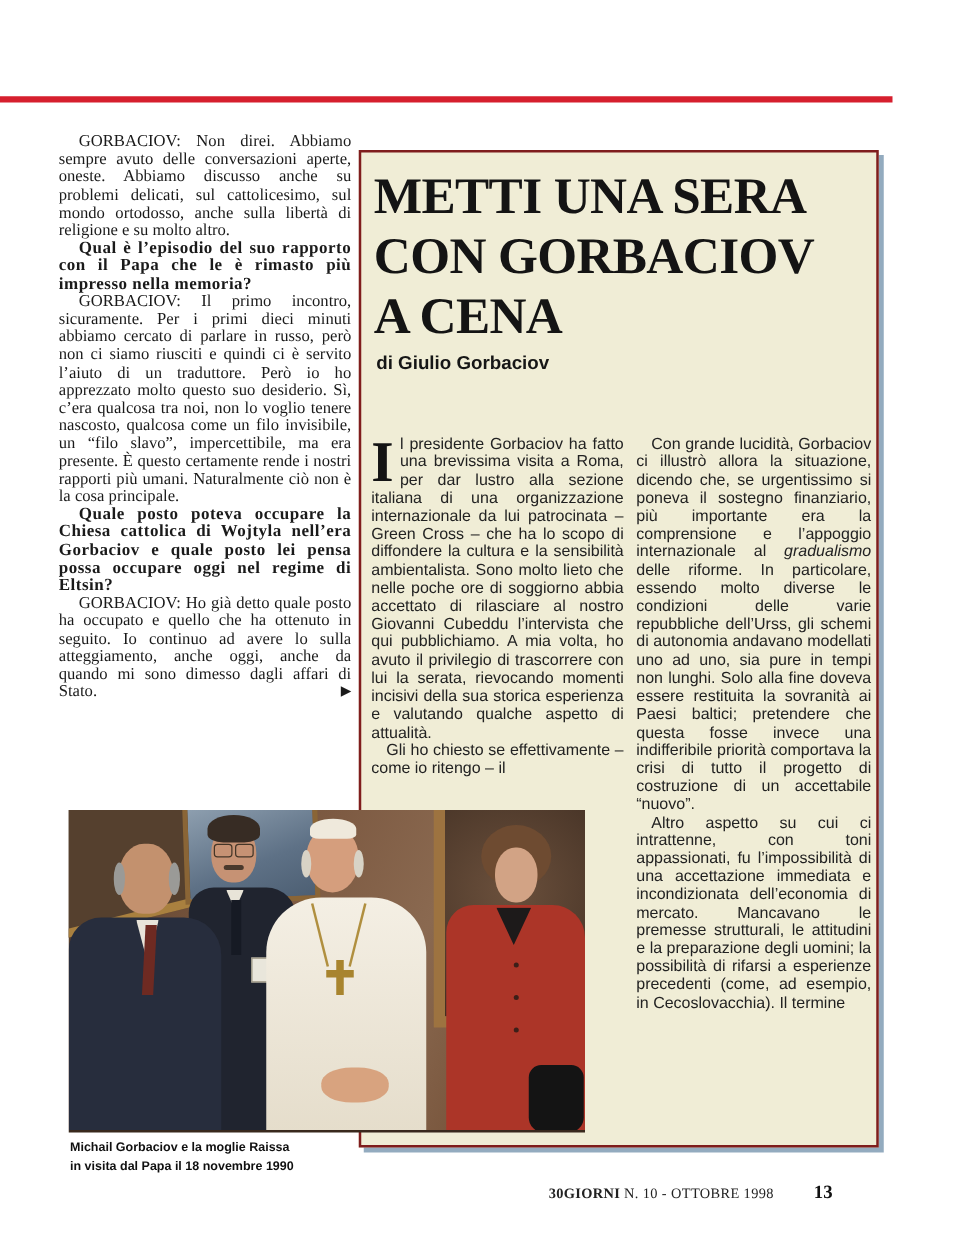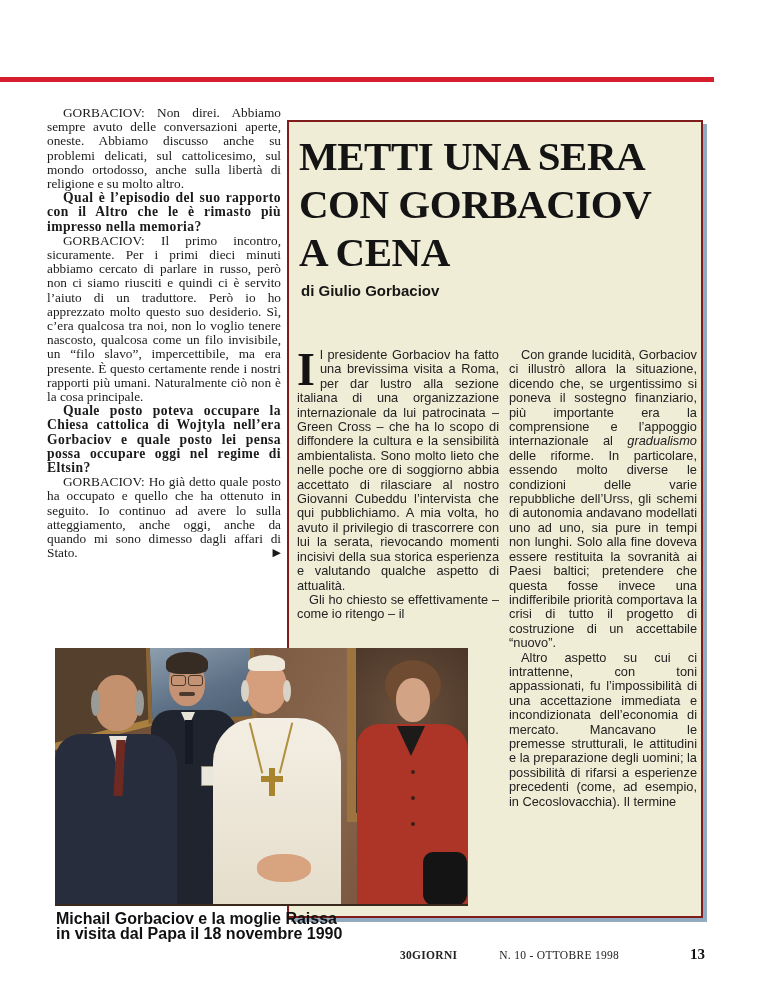--- a/index.html
+++ b/index.html
@@ -79,39 +79,39 @@
   .r-suit{left:302px;top:76px;width:111px;height:182px;background:#ac3528;border-radius:22px 26px 0 0;}
   .r-collar{left:342px;top:78px;width:28px;height:30px;background:#1d1a1a;clip-path:polygon(0 0,100% 0,50% 100%);}
   .r-hair{left:330px;top:12px;width:56px;height:50px;background:#6e4b31;border-radius:50%;}
   .r-face{left:341px;top:30px;width:34px;height:44px;background:#d2a385;border-radius:48%;}
   .r-btn1,.r-btn2,.r-btn3{width:4px;height:4px;background:#3c1f19;border-radius:50%;left:356px;}
   .r-btn1{top:122px;} .r-btn2{top:148px;} .r-btn3{top:174px;}
   .r-bag{left:368px;top:204px;width:44px;height:54px;background:#141414;border-radius:10px 10px 12px 12px;}
 
   
   .caption{position:absolute;left:56px;top:912px;font-family:"Liberation Sans",sans-serif;
-           font-weight:700;font-size:16px;line-height:14.5px;color:#101010;z-index:6;}
+           font-weight:700;font-size:10px;line-height:14.5px;color:#101010;z-index:6;}
 
   
   .footer{position:absolute;left:400px;top:946px;width:305px;display:flex;align-items:baseline;
-          justify-content:space-between;font-family:"Liberation Serif",serif;font-size:11.5px;color:#222;}
+          justify-content:center;font-family:"Liberation Serif",serif;font-size:11.5px;color:#222;}
   .footer .mag{font-weight:700;letter-spacing:.3px;}
   .footer .issue{margin-left:3px;letter-spacing:.3px;}
   .footer .pageno{margin-left:32px;font-weight:700;font-size:15px;color:#111;}
 </style>
 </head>
 <body>
 
 <div id="page">
 
   <div class="top-rule"></div>
 
   <div class="interview">
     <p class="a">GORBACIOV: Non direi. Abbiamo sempre avuto delle conversazioni aperte, oneste. Abbiamo discusso anche su problemi delicati, sul cattolicesimo, sul mondo ortodosso, anche sulla libertà di religione e su molto altro.</p>
-    <p class="q">Qual è l’episodio del suo rapporto con il Altro che le è rimasto più impresso nella memoria?</p>
+    <p class="q">Qual è l’episodio del suo rapporto con il Papa che le è rimasto più impresso nella memoria?</p>
     <p class="a">GORBACIOV: Il primo incontro, sicuramente. Per i primi dieci minuti abbiamo cercato di parlare in russo, però non ci siamo riusciti e quindi ci è servito l’aiuto di un traduttore. Però io ho apprezzato molto questo suo desiderio. Sì, c’era qualcosa tra noi, non lo voglio tenere nascosto, qualcosa come un filo invisibile, un “filo slavo”, impercettibile, ma era presente. È questo certamente rende i nostri rapporti più umani. Naturalmente ciò non è la cosa principale.</p>
     <p class="q">Quale posto poteva occupare la Chiesa cattolica di Wojtyla nell’era Gorbaciov e quale posto lei pensa possa occupare oggi nel regime di Eltsin?</p>
     <p class="a">
       <span>GORBACIOV: Ho già detto quale posto ha occupato e quello che ha ottenuto in seguito. Io continuo ad avere lo sulla atteggiamento, anche oggi, anche da quando mi sono dimesso dagli affari di Stato.</span>
       <span class="arrow">▶</span>
     </p>
   </div>
 
   <div class="article-box">
     <h1 class="article-title">

